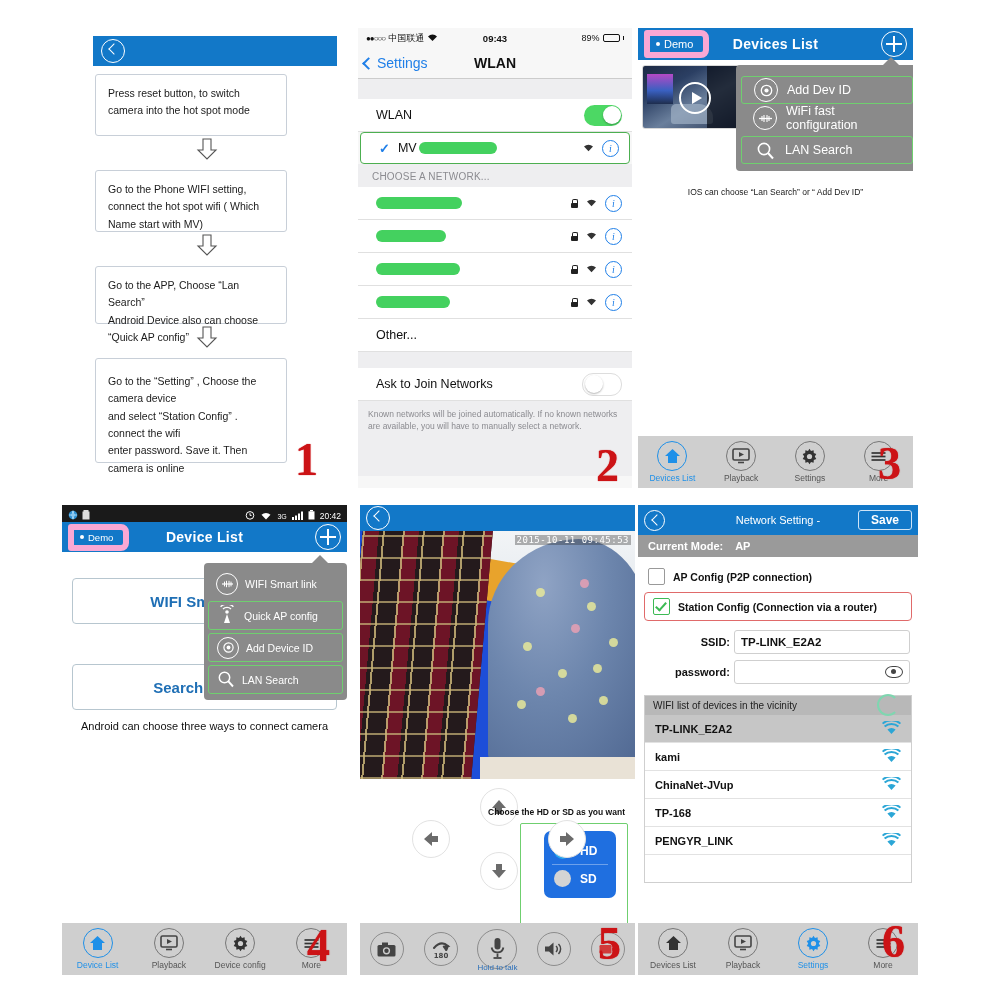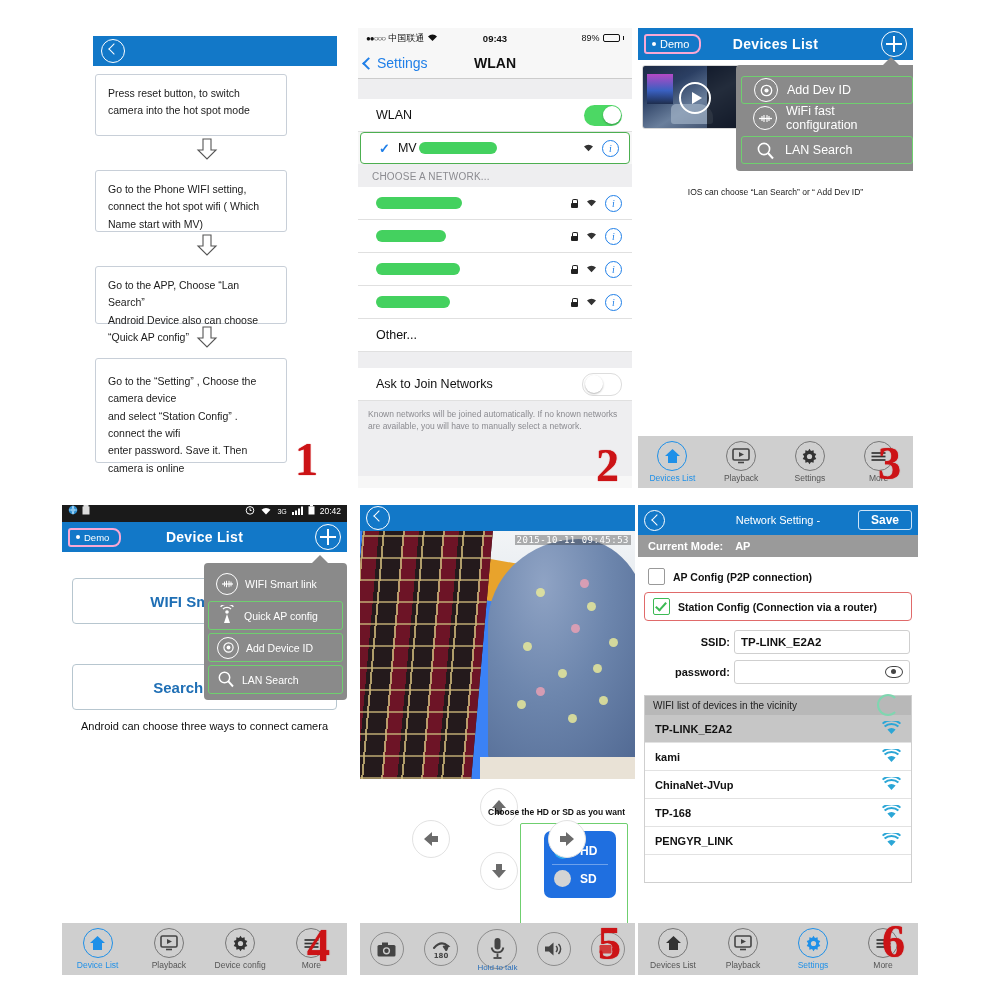--- a/index.html
+++ b/index.html
@@ -61,21 +61,21 @@
       border-bottom:none;border-radius:2px 2px 0 0;}
   .info-i{width:15px;height:15px;border-radius:50%;border:1.2px solid #1f7fe8;color:#1f7fe8;
       font-size:10px;font-style:italic;font-family:"Liberation Serif",serif;display:flex;align-items:center;justify-content:center;}
   .ios-sec-gap{height:16px;background:#eeeef0;}
   .ios-foot{background:#eeeef0;padding:7px 10px 0 10px;font-size:8.5px;color:#8b8b90;line-height:1.45;}
   .choose-hdr{background:#eeeef0;padding:7px 16px 5px 14px;font-size:10px;color:#8b8b90;letter-spacing:.2px;}
 
   
   #p3{left:638px;top:28px;width:275px;height:460px;background:#fff;}
   .app-bar{height:32px;background:#1278c8;display:flex;align-items:center;position:relative;padding:0 6px;}
-  .demo-tag{border:2px solid #f9a8d4;border-radius:3px 8px 8px 3px;color:#fff;font-size:11px;
+  .demo-tag{border:6px solid #f9a8d4;border-radius:3px 8px 8px 3px;color:#fff;font-size:11px;
       padding:2px 10px 2px 6px;display:flex;align-items:center;gap:4px;background:#1278c8;}
   .demo-dot{width:4px;height:4px;border-radius:50%;background:#fff;}
   .app-title{position:absolute;left:0;right:0;text-align:center;color:#fff;font-size:14px;font-weight:bold;
       letter-spacing:.3px;pointer-events:none;}
   .plus-btn{margin-left:auto;width:24px;height:24px;border-radius:50%;border:1.6px solid #fff;position:relative;}
   .plus-btn:before,.plus-btn:after{content:"";position:absolute;background:#fff;}
   .plus-btn:before{left:4px;right:4px;top:50%;height:1.6px;margin-top:-0.8px;}
   .plus-btn:after{top:4px;bottom:4px;left:50%;width:1.6px;margin-left:-0.8px;}
   .thumb{margin:5px 4px;width:110px;height:62px;border:1px solid #d8d8d8;border-radius:3px;overflow:hidden;position:relative;
     background:linear-gradient(150deg,#1d2a45 0%,#2b3f63 28%,#6a7f9c 55%,#22304d 100%);}
@@ -95,29 +95,29 @@
   .p3cap{text-align:center;font-size:8.5px;color:#1a1a1a;margin-top:4px;}
   .tabbar{position:absolute;left:0;right:0;bottom:0;height:52px;background:#cfcfcf;display:flex;align-items:center;}
   .tab{flex:1;display:flex;flex-direction:column;align-items:center;gap:2px;}
   .tab .tico{width:28px;height:28px;border-radius:50%;border:1.4px solid #777;display:flex;align-items:center;justify-content:center;}
   .tab.active .tico{border-color:#1f90e8;}
   .tab .tlab{font-size:8.5px;color:#555;}
   .tab.active .tlab{color:#1f90e8;}
 
   
   #p4{left:62px;top:505px;width:285px;height:470px;background:#fff;}
-  .and-status{height:17px;background:#1a1a1a;display:flex;align-items:flex-start;padding:0 6px;color:#fff;font-size:8.5px;gap:4px;}
+  .and-status{height:17px;background:#1a1a1a;display:flex;align-items:flex-end;padding:0 6px;color:#fff;font-size:8.5px;gap:4px;}
   .and-right{margin-left:auto;display:flex;align-items:center;gap:5px;font-size:8.5px;}
   .big-btn{border:1px solid #b7c6cf;border-radius:4px;height:44px;margin:16px 10px 0 10px;
       display:flex;align-items:center;justify-content:center;color:#1f6fb5;font-size:15px;font-weight:bold;}
   .p4cap{text-align:center;font-size:11px;color:#111;margin-top:10px;}
 
   
   #p5{left:360px;top:505px;width:275px;height:470px;background:#fff;}
-  .vid{position:relative;height:248px;overflow:hidden;background:#3b82f6;}
+  .vid{position:relative;height:248px;overflow:hidden;background:#1d4ed8;}
   .plaid{position:absolute;left:0;top:0;width:130px;height:100%;
      background:
        repeating-linear-gradient(90deg,rgba(200,180,120,.85) 0 2px,transparent 2px 20px),
        repeating-linear-gradient(0deg,rgba(200,180,120,.7) 0 2px,transparent 2px 22px),
        repeating-linear-gradient(90deg,#6d1426 0 16px,#241a1c 16px 40px),
        #2a1a1e;
      transform:skewX(-5deg) translateX(-8px);}
   .sky{position:absolute;left:120px;top:0;right:0;height:62px;background:linear-gradient(180deg,#f2f4f6,#e6ebf0);}
   .ybox{position:absolute;left:122px;top:30px;width:40px;height:42px;background:#e8a32c;transform:skewY(10deg);}
   .quilt{position:absolute;left:128px;top:8px;right:-12px;bottom:16px;border-radius:60% 45% 6% 6%/40% 38% 4% 4%;

